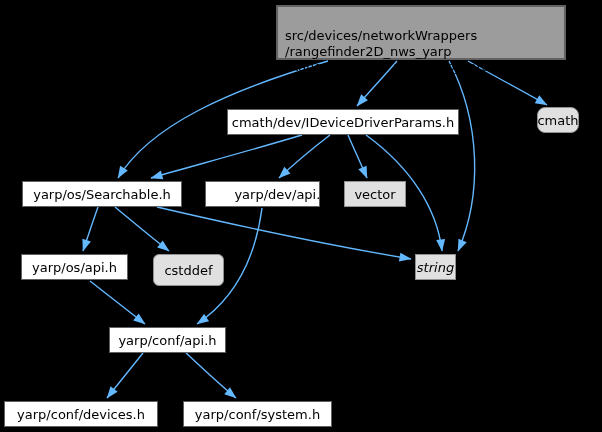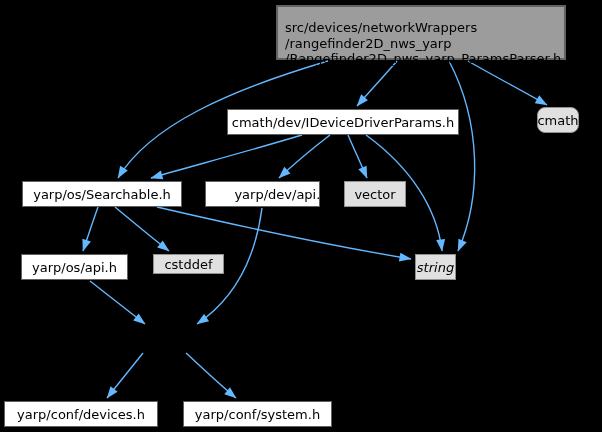--- a/index.html
+++ b/index.html
@@ -49,21 +49,21 @@
   .node.external {
     background: var(--color-leaf_fill, #e0e0e0);
     border: 1.5px solid var(--color-leaf_border, #919191);
   }
   .node.current {
     background: var(--color-main_fill, #9c9c9c);
     border: 2px solid var(--color-main_border, #626262);
     align-items: flex-start;
     justify-content: flex-start;
     flex-direction: column;
-    padding: 13px 7px;
+    padding: 21px 7px;
   }
   .node.current .line {
     display: block;
     line-height: 15.5px;
   }
 </style>
 </head>
 <body>
 
 <div id="canvas">
@@ -102,22 +102,23 @@
   <div class="node external" style="left:537px; top:107px; width:42px; height:26px;border-radius:8px;">cmath</div>
 
   <div class="node internal" style="left:22px; top:181px; width:160px; height:26px;">yarp/os/Searchable.h</div>
 
   <div class="node internal" style="left:205px; top:181px; width:115px; height:26px;padding-left:38px;">yarp/dev/api.h</div>
 
   <div class="node external" style="left:344px; top:181px; width:62px; height:26px;">vector</div>
 
   <div class="node internal" style="left:21px; top:254px; width:107px; height:26px;text-align:right;">yarp/os/api.h</div>
 
-  <div class="node external" style="left:153px; top:254px; width:71px; height:20px;">cstddef</div>
+  <div class="node external" style="left:153px; top:254px; width:71px; height:32px;border-radius:6px;">cstddef</div>
 
   <div class="node external" style="left:415px; top:254px; width:41px; height:26px;font-style:italic;">string</div>
 
+  <div class="node internal" style="left:109px; top:327px; width:117px; height:26px;">yarp/conf/api.h</div>
 
   <div class="node internal" style="left:4px; top:401px; width:154px; height:26px;">yarp/conf/devices.h</div>
 
   <div class="node internal" style="left:183px; top:401px; width:149px; height:26px;">yarp/conf/system.h</div>
 
 </div>
 
 </body></html>

